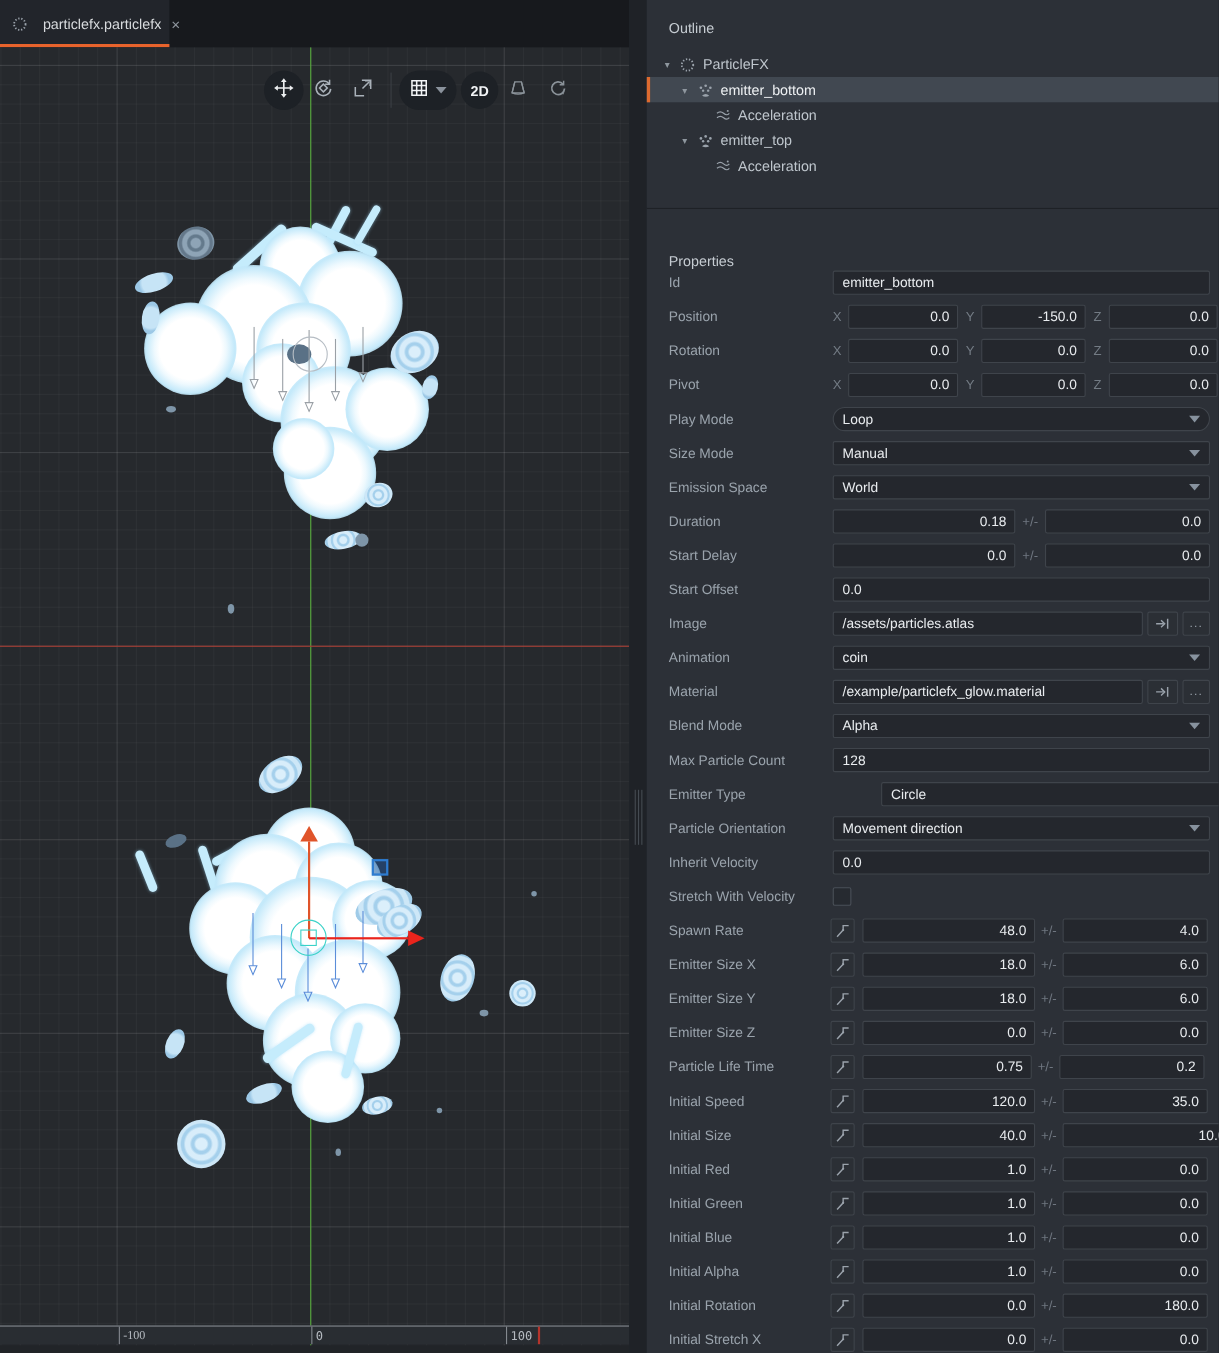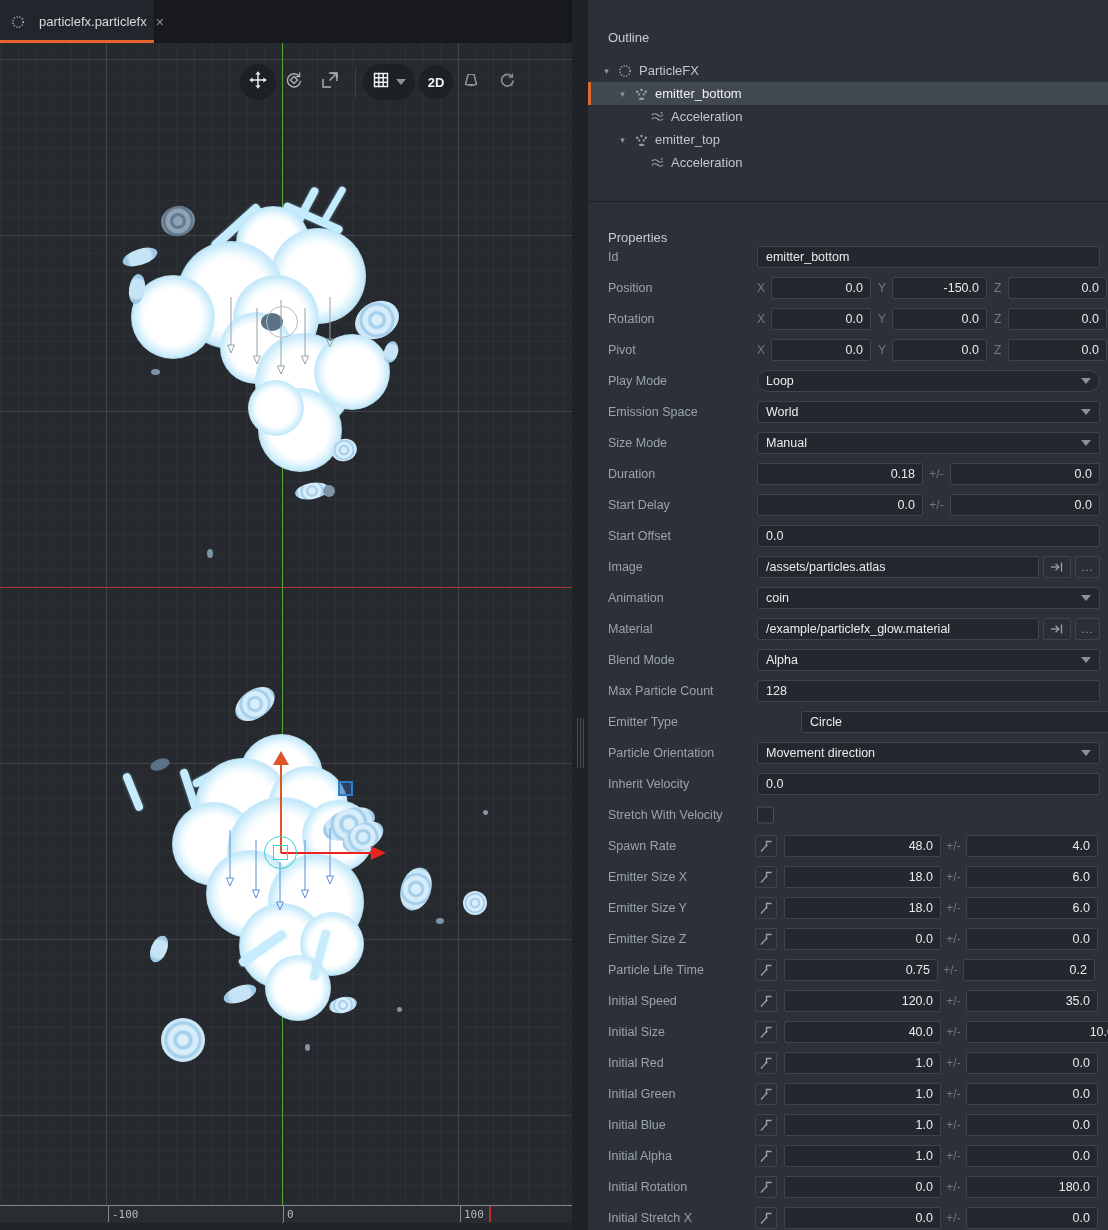--- a/index.html
+++ b/index.html
@@ -80,21 +80,21 @@
   .ruler-below{position:absolute;left:0;top:1180px;width:572px;height:7px;background:#212428;}
 
   
   .splitter{position:absolute;left:572px;top:0;width:16px;height:1230px;background:#1f2227;}
   .split-handle{position:absolute;left:3px;top:718px;width:10px;height:50px;display:flex;gap:2px;justify-content:center;}
   .split-handle i{display:block;width:1px;height:50px;background:#454b52;}
 
   
   .right{position:absolute;left:588px;top:0;width:520px;height:1230px;background:#2c3037;}
   .sec-title{font-size:13px;color:#c6ccd2;}
-  .outline-sec{position:absolute;left:0;top:16px;width:520px;height:186px;border-bottom:1px solid #1e2126;}
+  .outline-sec{position:absolute;left:0;top:4px;width:520px;height:186px;border-bottom:1px solid #1e2126;}
   .outline-title{position:absolute;left:20px;top:14px;}
   .o-tree{position:absolute;left:0;top:43px;width:520px;}
   .o-row{position:relative;height:23px;display:flex;align-items:center;font-size:13px;color:#bfc6cd;cursor:default;}
   .o-row.selected{background:#414851;color:#eef1f3;}
   .o-row.selected::before{content:'';position:absolute;left:0;top:0;bottom:0;width:3px;background:#dd6a2f;}
   .caret{width:13px;margin-right:4px;font-size:9px;color:#8f979f;text-align:center;flex:none;}
   .caret.hidden{visibility:hidden;}
   .o-icon{width:16px;height:14px;margin-right:6px;flex:none;display:flex;align-items:center;justify-content:center;}
 
   .props-sec{position:absolute;left:0;top:187px;width:520px;height:1043px;overflow:hidden;}
@@ -302,21 +302,21 @@
                 <path d="M13.8 5.4 A5.8 5.8 0 1 0 15.2 9.4"></path>
                 <path d="M14.4 2.4 v3.6 h-3.6" stroke-width="1.3"></path>
                 <path d="M12.8 13.2 l2.2 0 l-1.1 2z" fill="#8a9299" stroke="none"></path>
               </svg></span>
         </div>
       </div>
 
       <div class="ruler">
         <div id="ruler-ticks">
             <div class="ruler-tick" style="left: 108px;"></div>
-            <span class="ruler-label" style="left: 112px;">-100</span>
+            <span class="ruler-label" style="left: 112px; font-family: Liberation Serif, serif;">-100</span>
             <div class="ruler-tick" style="left: 283px;"></div>
             <span class="ruler-label" style="left: 287px;">0</span>
             <div class="ruler-tick" style="left: 460px;"></div>
             <span class="ruler-label" style="left: 464px;">100</span>
           </div>
         <div class="ruler-marker" style="left:489px"></div>
       </div>
       <div class="ruler-below"></div>
     </div>
   </div>
@@ -439,38 +439,38 @@
           <div class="p-row">
             <span class="p-label">Play Mode</span>
             <div class="p-ctl ctl-select" style="left: 169px;">
               <div class="fld txt" style="width: 343px; border-radius: 11px;">
                 <span>Loop</span>
                 <span class="sel-arrow"></span>
               </div>
             </div>
           </div>
           <div class="p-row">
+            <span class="p-label">Size Mode</span>
+            <div class="p-ctl ctl-select" style="left: 169px;">
+              <div class="fld txt" style="width: 343px;">
+                <span>Manual</span>
+                <span class="sel-arrow"></span>
+              </div>
+            </div>
+          </div>
+          <div class="p-row">
             <span class="p-label">Emission Space</span>
             <div class="p-ctl ctl-select" style="left: 169px;">
               <div class="fld txt" style="width: 343px;">
                 <span>World</span>
                 <span class="sel-arrow"></span>
               </div>
             </div>
           </div>
           <div class="p-row">
-            <span class="p-label">Size Mode</span>
-            <div class="p-ctl ctl-select" style="left: 169px;">
-              <div class="fld txt" style="width: 343px;">
-                <span>Manual</span>
-                <span class="sel-arrow"></span>
-              </div>
-            </div>
-          </div>
-          <div class="p-row">
             <span class="p-label">Duration</span>
             <div class="p-ctl ctl-pm" style="left: 169px;">
               <div class="fld num" style="width: 166px;">0.18</div>
               <span class="pm">+/-</span>
               <div class="fld num" style="width: 150px;">0.0</div>
             </div>
           </div>
           <div class="p-row">
             <span class="p-label">Start Delay</span>
             <div class="p-ctl ctl-pm" style="left: 169px;">

